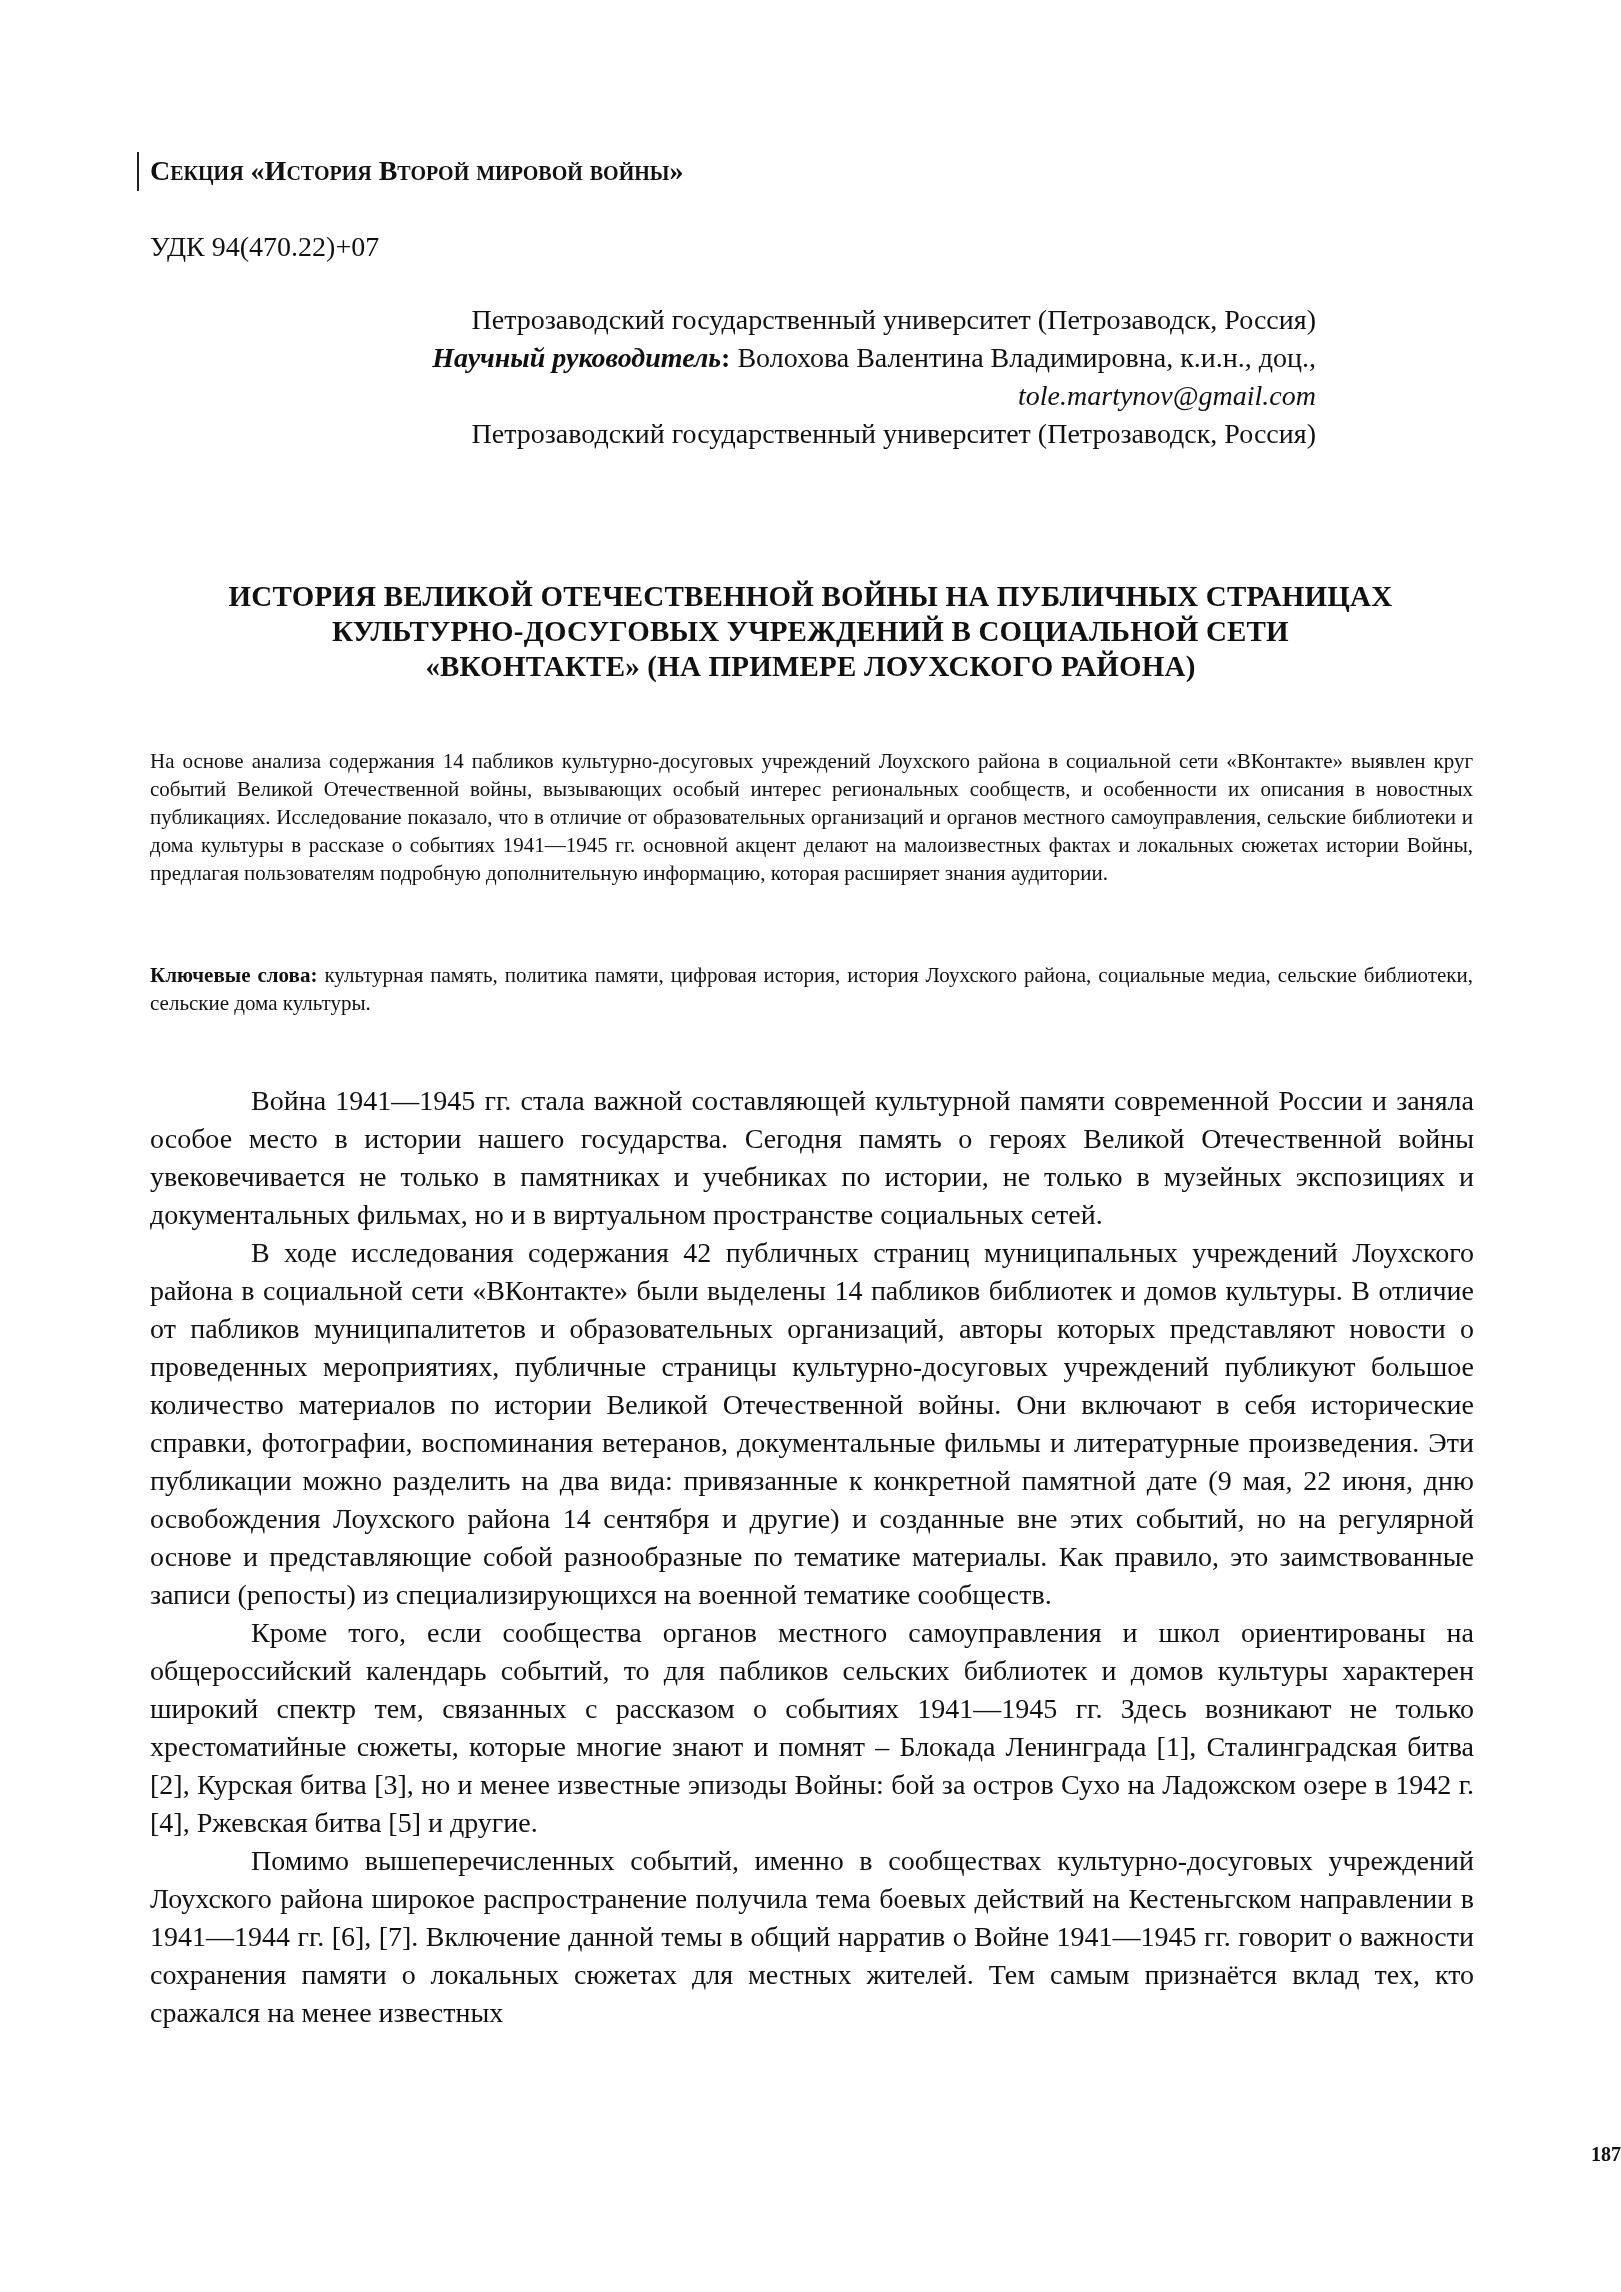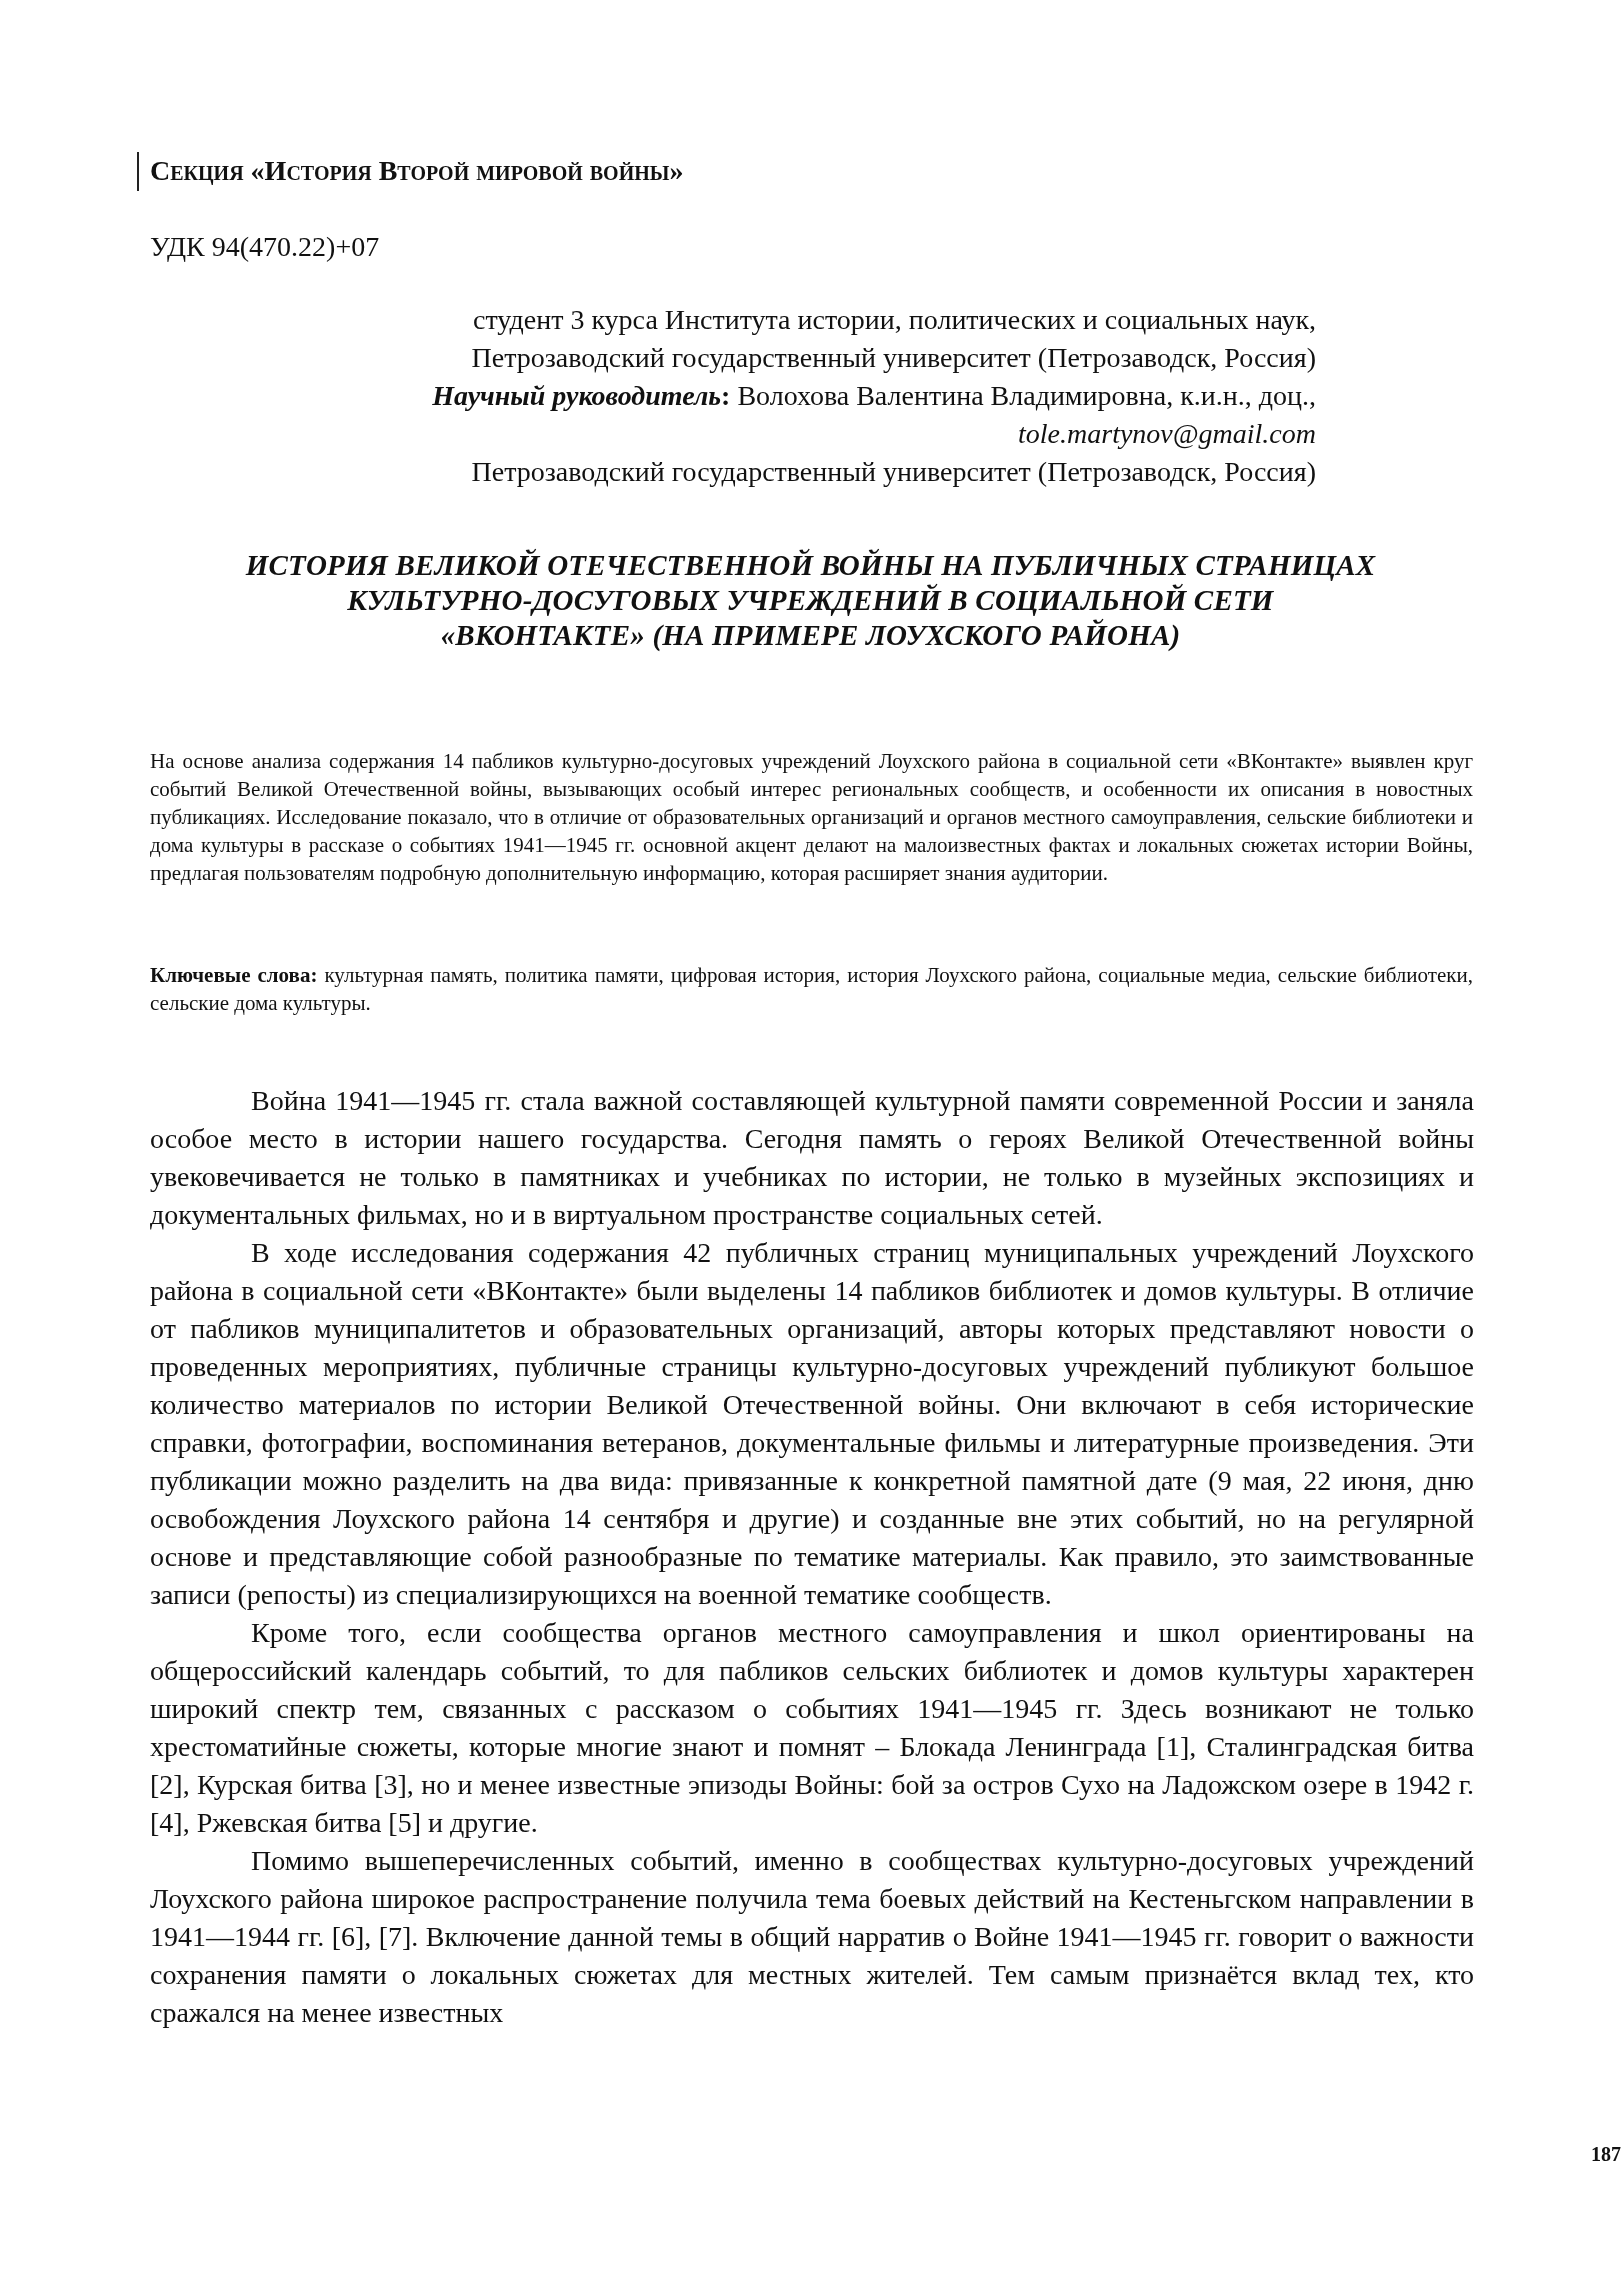--- a/index.html
+++ b/index.html
@@ -13,22 +13,22 @@
   .udk { position: absolute; left: 150px; top: 231px; font-size: 28px; white-space: nowrap; }
 
   .author-block { position: absolute; right: 137px; top: 301px; width: 1176px; text-align: right;
                   font-size: 28px; line-height: 38px; }
   .author-block .line { display: block; white-space: nowrap; }
   .author-name { font-weight: bold; font-variant: small-caps; }
   .email { font-style: italic; }
   .supervisor-label { font-weight: bold; font-style: italic; }
   .supervisor-colon { font-weight: bold; }
 
-  .title { position: absolute; left: 147px; width: 1327px; top: 548px; text-align: center;
-           font-size: 29px; font-weight: bold; line-height: 35px; letter-spacing: 0.2px; font-style: italic; }
+  .title { position: absolute; left: 147px; width: 1327px; top: 579px; text-align: center;
+           font-size: 29px; font-weight: bold; line-height: 35px; letter-spacing: 0.2px; }
   .title .line { display: block; white-space: nowrap; }
 
   .abstract { position: absolute; left: 150px; width: 1323px; top: 723px; font-size: 21px;
               line-height: 28px; text-align: justify; margin-top: 24px; }
   .keywords { position: absolute; left: 150px; width: 1323px; top: 961px; font-size: 21px;
               line-height: 28px; text-align: justify; }
   .kw-label { font-weight: bold; }
 
   .body { position: absolute; left: 150px; width: 1324px; top: 1082px; font-size: 28px;
           line-height: 38px; text-align: justify; }
@@ -41,21 +41,20 @@
 <body>
 
 <div class="page">
 
   <div class="section-bar"></div>
   <div class="section-head">Секция «История Второй мировой войны»</div>
 
   <div class="udk">УДК 94(470.22)+07</div>
 
   <div class="author-block">
-    <span class="line">студент 3 курса Института истории, политических и социальных наук,</span>
     <span class="line">Петрозаводский государственный университет (Петрозаводск, Россия)</span>
     <span class="line"><span class="supervisor-label">Научный руководитель</span><span class="supervisor-colon">:</span><span> Волохова Валентина Владимировна, к.и.н., доц.,</span></span>
     <span class="line email">tole.martynov@gmail.com</span>
     <span class="line">Петрозаводский государственный университет (Петрозаводск, Россия)</span>
   </div>
 
   <div class="title">
     <span class="line">ИСТОРИЯ ВЕЛИКОЙ ОТЕЧЕСТВЕННОЙ ВОЙНЫ НА ПУБЛИЧНЫХ СТРАНИЦАХ</span>
     <span class="line">КУЛЬТУРНО-ДОСУГОВЫХ УЧРЕЖДЕНИЙ В СОЦИАЛЬНОЙ СЕТИ</span>
     <span class="line">«ВКОНТАКТЕ» (НА ПРИМЕРЕ ЛОУХСКОГО РАЙОНА)</span>

